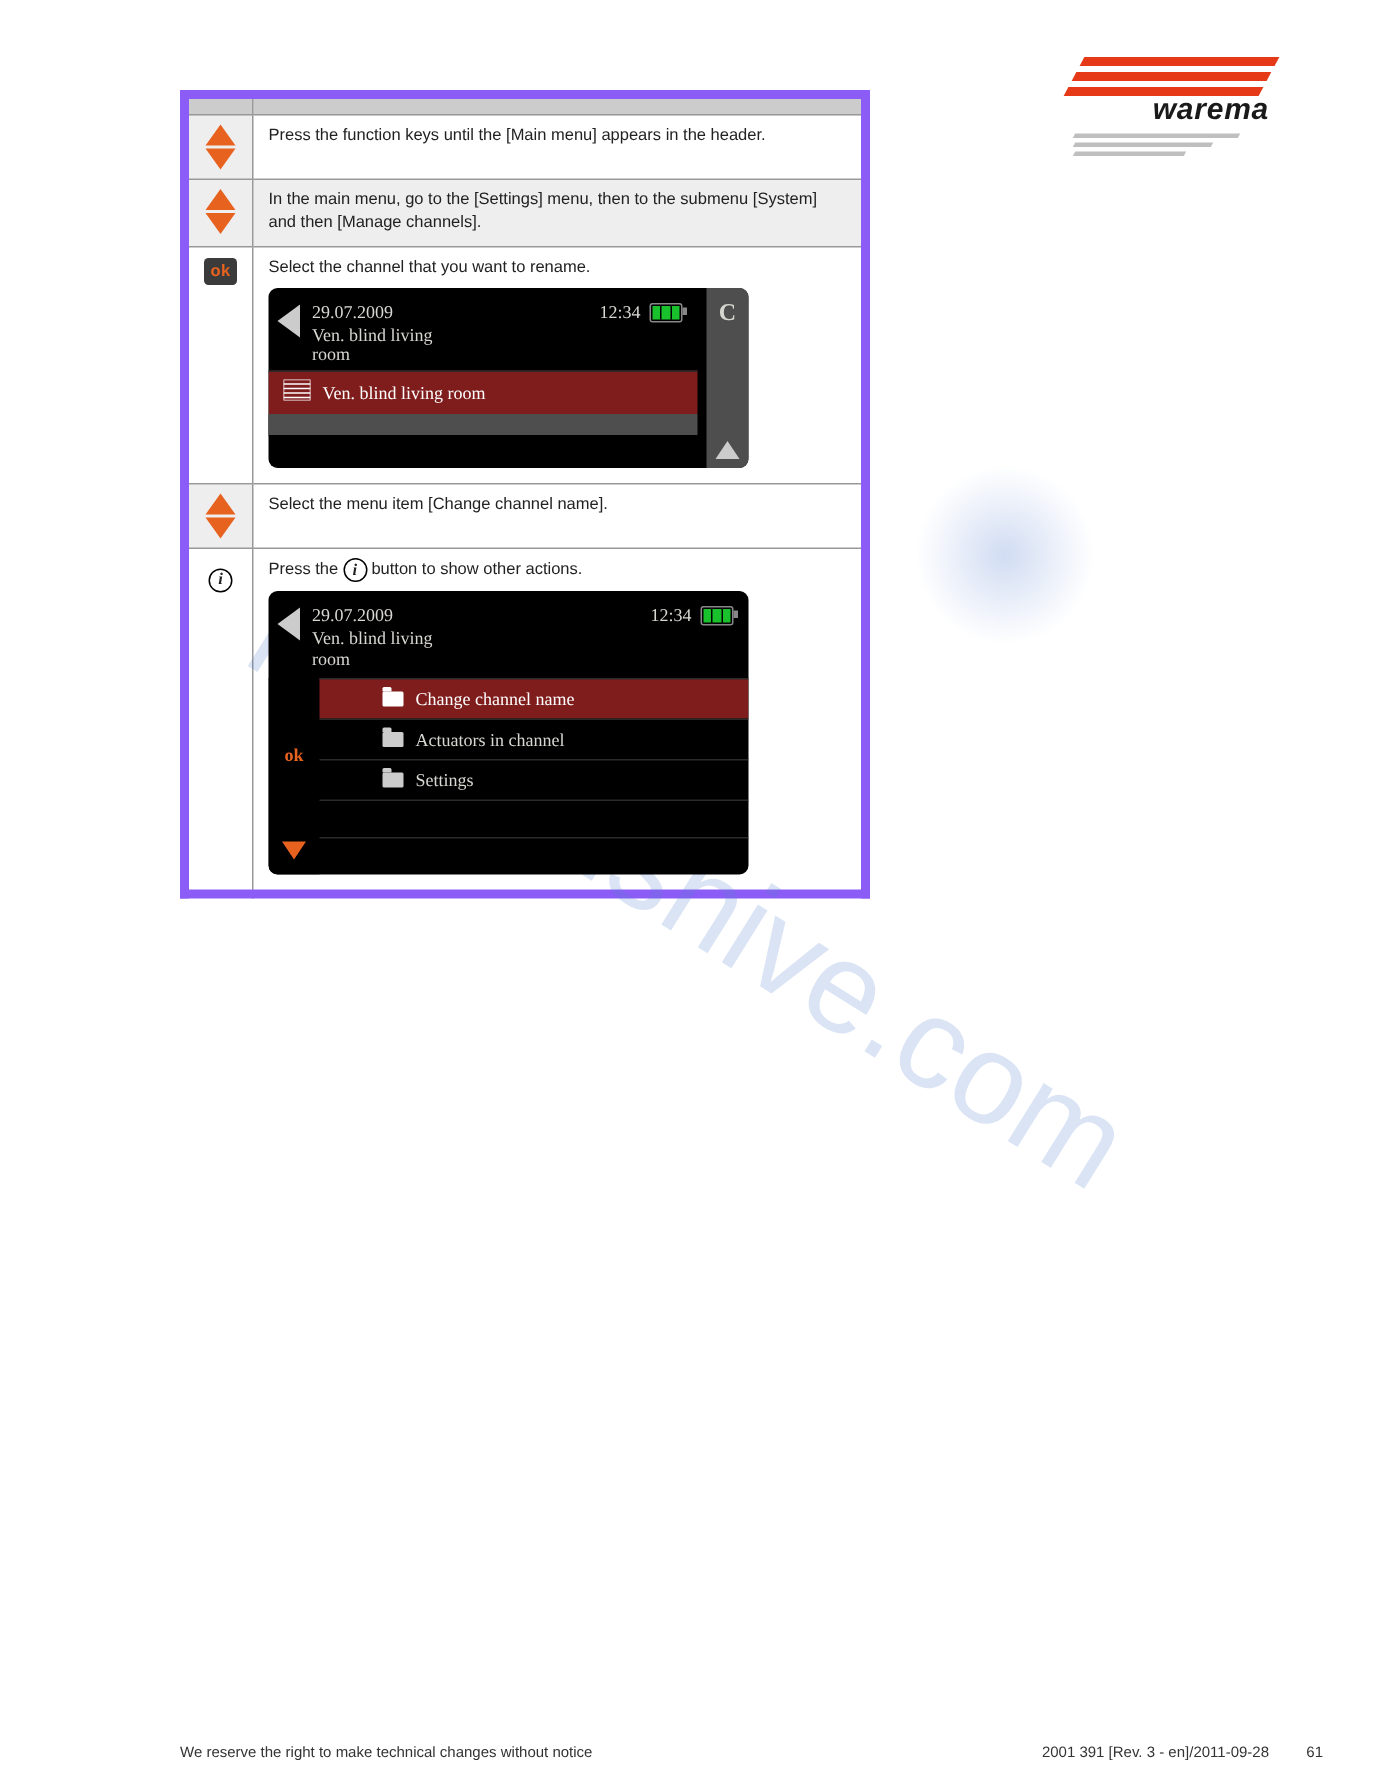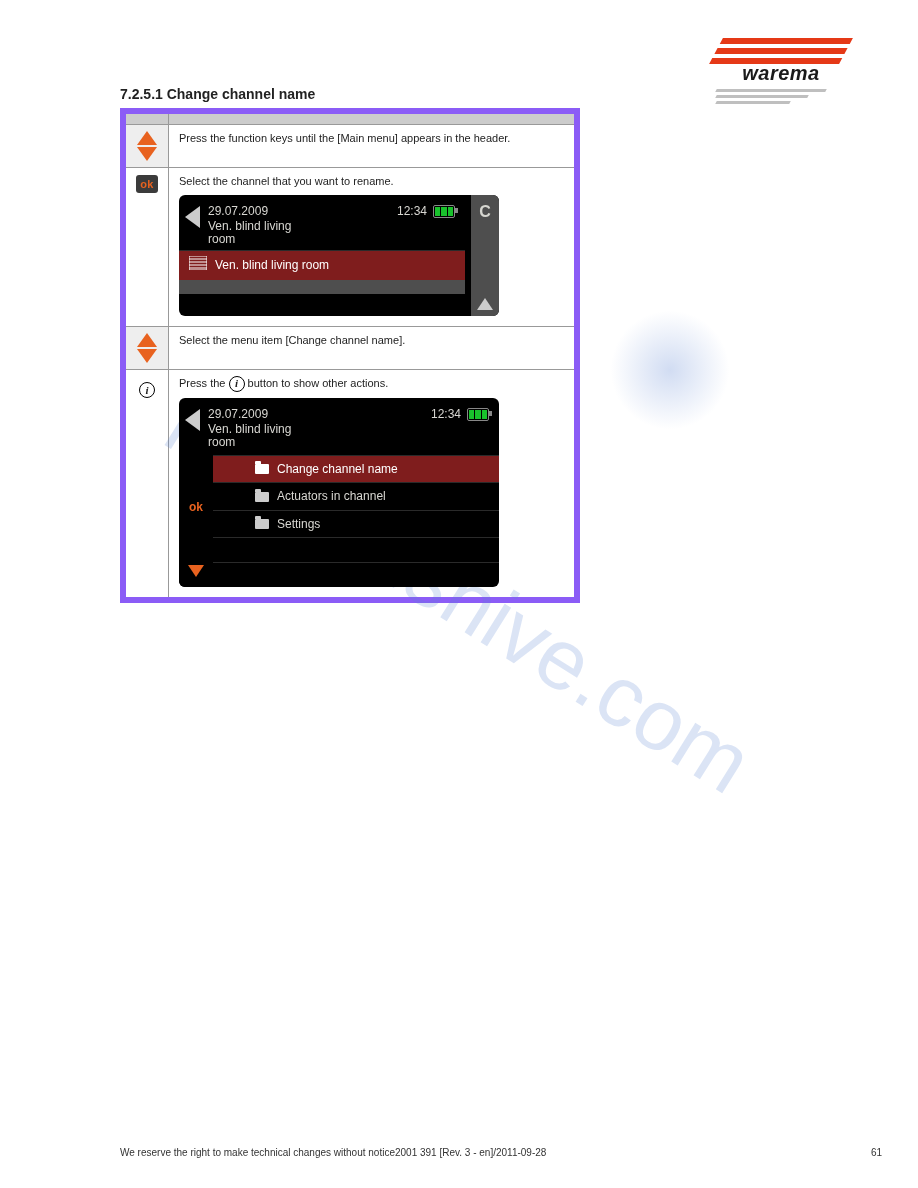--- a/index.html
+++ b/index.html
@@ -1,39 +1,39 @@
 <!DOCTYPE html>
 <html><head>
 <meta charset="utf-8">
 <style>
   body{margin:0;background:#fff;font-family:Arial,Helvetica,sans-serif;color:#222;width:918px;height:1188px;position:relative}
   .page{padding:60px 72px 0 120px}
   .logo{position:absolute;right:72px;top:38px}
   .logo .stripes{background:linear-gradient(#e53917 0 6px,#fff 6px 10px,#e53917 10px 16px,#fff 16px 20px,#e53917 20px 26px);width:130px;height:26px;display:block;transform:skewX(-28deg)}
-  .logo .name{font-weight:bold;font-style:italic;font-size:20px;color:#1a1a1a;letter-spacing:.5px;margin-top:-2px;text-align:center}
+  .logo .name{font-weight:bold;font-style:italic;font-size:20px;color:#1a1a1a;letter-spacing:.5px;margin-top:-2px;text-align:right}
   .logo .shadow{margin-top:4px}
   .logo .shadow span{display:block;height:3px;background:#bfbfbf;margin-top:3px;transform:skewX(-28deg)}
   h2{font-size:14px;font-weight:bold;margin:26px 0 6px}
   .subheader{font-weight:bold;font-size:14px;margin:80px 0 28px;text-align:right;padding-right:36px}
   .intro{font-size:11.5px;line-height:1.4;width:230px;margin-right:24px}
   .row{display:flex;align-items:flex-start}
   .info-note{display:flex;align-items:flex-start;gap:8px;font-size:11.5px;margin-top:10px}
   .info-note .txt{font-style:italic}
   .ico-i{width:14px;height:14px;border:1.6px solid #000;border-radius:50%;display:inline-flex;align-items:center;justify-content:center;font-family:Georgia,serif;font-style:italic;font-size:11px;font-weight:bold;line-height:1;flex:0 0 auto}
   .steps{border:6px solid #8b5cf6;border-collapse:collapse;width:460px}
   .steps td{border:1px solid #999;vertical-align:top}
   .steps .c1{width:42px;text-align:center;padding:6px 0;background:#eee}
   .steps .c2{padding:6px 10px 8px;font-size:11px;line-height:1.35;background:#fff}
   .steps .alt .c2{background:#eee}
   .steps .headrow td{height:10px;background:#ccc;padding:0}
   .arrpair{display:inline-flex;flex-direction:column;gap:2px}
   .tri-up{width:0;height:0;border-left:10px solid transparent;border-right:10px solid transparent;border-bottom:14px solid #e8621f}
   .tri-dn{width:0;height:0;border-left:10px solid transparent;border-right:10px solid transparent;border-top:14px solid #e8621f}
   .okbtn{display:inline-block;background:#3b3b3b;color:#e8621f;font-weight:bold;font-size:11px;padding:3px 4px;border-radius:3px;letter-spacing:.3px}
-  .scr{background:#000;border-radius:6px;color:#d8d7d2;font-family:Liberation Sans, sans-serif;font-size:12px;width:320px;margin:6px 0 2px;position:relative;overflow:hidden}
+  .scr{background:#000;border-radius:6px;color:#d8d7d2;font-family:Liberation Serif, serif;font-size:12px;width:320px;margin:6px 0 2px;position:relative;overflow:hidden}
   .scr .top{display:flex;align-items:flex-start;padding:8px 10px 6px 6px}
   .back{width:0;height:0;border-top:11px solid transparent;border-bottom:11px solid transparent;border-right:15px solid #ccc;margin-right:8px;margin-top:3px}
   .scr .hdr{flex:1}
   .scr .date{display:flex;justify-content:space-between}
   .scr .loc{margin-top:1px;line-height:1.1}
   .batt{width:20px;height:11px;border:1.5px solid #888;border-radius:2px;position:relative;margin-left:6px;margin-top:2px}
   .batt::after{content:"";position:absolute;right:-4px;top:2px;width:3px;height:5px;background:#888}
   .batt .fill{position:absolute;inset:1px;display:flex;gap:1px}
   .batt .fill i{flex:1;background:#19c12c}
   .side{width:28px;background:#4e4e4e;display:flex;flex-direction:column;align-items:center;justify-content:space-between;padding:6px 0;margin-left:6px;align-self:stretch}
@@ -48,21 +48,21 @@
   .li.sel .folder, .li.sel .folder::before{background:#fff}
   .blind{display:inline-block}
   .scr1 .body{display:flex}
   .scr1 .main{flex:1}
   .scr1 .wave{height:22px;background:#000;border-top:14px solid #4e4e4e;clip-path:ellipse(180px 24px at 50% 0)}
   .scr2 .leftbar{width:34px;background:#000;display:flex;flex-direction:column;align-items:center;justify-content:flex-end;gap:50px;padding:10px 0}
   .scr2 .leftbar .ok{color:#e8621f;font-weight:bold;font-size:12px}
   .scr2 .leftbar .dn{width:0;height:0;border-left:8px solid transparent;border-right:8px solid transparent;border-top:12px solid #e8621f}
   .scr2 .body{display:flex}
   .scr2 .main{flex:1}
-  .footer{position:absolute;bottom:30px;left:0;right:0;display:flex;justify-content:flex-start;padding:0 72px 0 120px;font-size:10px;color:#333}
+  .footer{position:absolute;bottom:14px;left:0;right:0;display:flex;justify-content:space-between;padding:0 72px 0 120px;font-size:10px;color:#333}
   .wm{position:absolute;left:50%;top:50%;transform:translate(-50%,-50%) rotate(32deg);font-size:86px;color:rgba(90,130,210,.22);font-weight:400;pointer-events:none;font-family:Arial}
   .wmdot{position:absolute;width:120px;height:120px;border-radius:50%;background:radial-gradient(circle,rgba(90,130,210,.28),rgba(90,130,210,0) 70%)}
 </style>
 </head>
 <body>
 
 <div class="logo">
   <span class="stripes"></span>
   <div class="name">warema</div>
   <div class="shadow">
@@ -70,41 +70,49 @@
       <span style="width:92px"></span>
       <span style="width:74px"></span>
     </div>
 </div>
 
 <div class="wm">manualshive.com</div>
 <div class="wmdot" style="left:610px;top:310px"></div>
 
 <div class="page">
 
-  <h2>7.2.5.1 Change channel name</h2>
 
   <div class="row">
 
     <table class="steps">
       <tbody>
           <tr class="headrow">
             <td></td>
             <td></td>
           </tr>
 
       <tr>
         <td class="c1">
           <span class="arrpair">
                 <span class="tri-up"></span>
                 <span class="tri-dn"></span>
               </span>
         </td>
         <td class="c2">Press the function keys until the [Main menu] appears in the header.</td>
       </tr>
 
+      <tr class="alt">
+        <td class="c1">
+          <span class="arrpair">
+                <span class="tri-up"></span>
+                <span class="tri-dn"></span>
+              </span>
+        </td>
+        <td class="c2">In the main menu, go to the [Settings] menu, then to the submenu [System] and then [Manage channels].</td>
+      </tr>
 
       <tr>
         <td class="c1" style="background:#fff">
           <span class="okbtn">ok</span>
         </td>
         <td class="c2">
           <div>Select the channel that you want to rename.</div>
           <div class="scr scr1">
             <div class="body">
               <div class="main">

